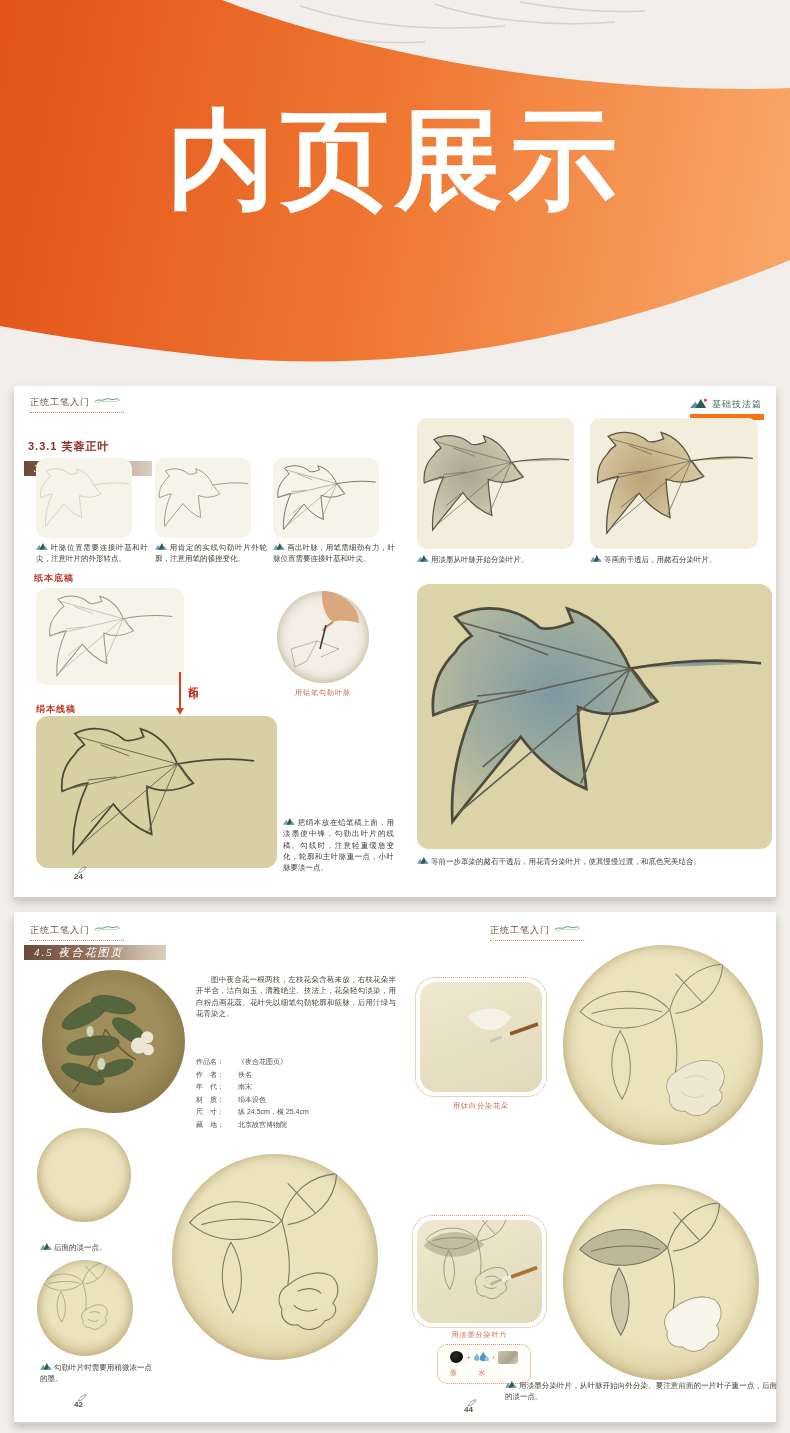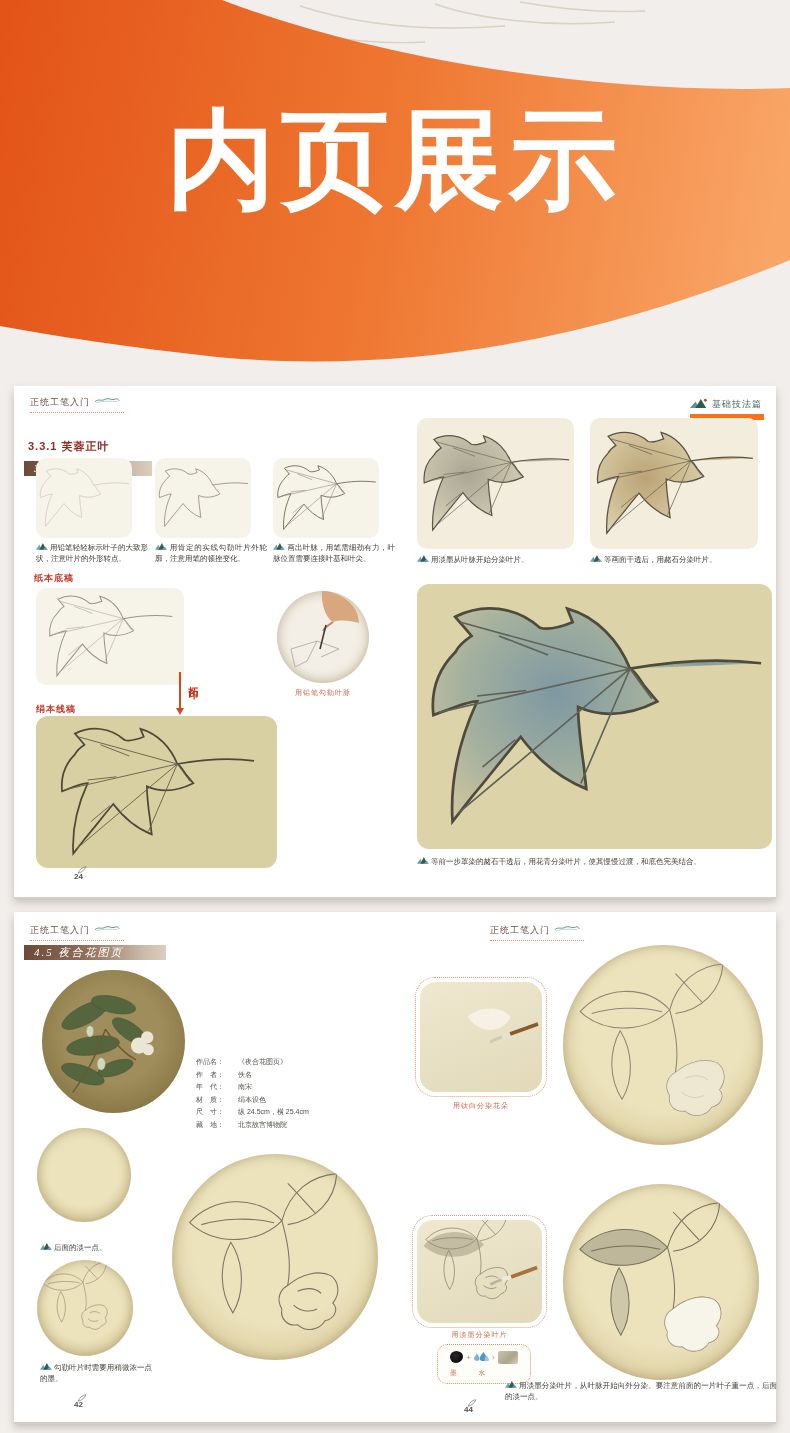--- a/index.html
+++ b/index.html
@@ -157,21 +157,21 @@
       <svg class="art" viewBox="0 0 130 95">
           <use href="#leafO" fill="none" stroke="#6e6858" stroke-width="1.1"></use>
           <use href="#leafV" fill="none" stroke="#8f8876" stroke-width=".7"></use>
         </svg>
     </div>
 
     <div class="cap" style="left:22px;top:156px;width:112px;"><span class="ico"><svg width="12" height="8" viewBox="0 0 14 9">
             <path d="M0,9 L4,3 L7,9 Z" fill="#69a0b8"></path>
             <path d="M4,9 L8,1 L12,9 Z" fill="#2e5d4e"></path>
             <path d="M8,9 L11,5 L14,9 Z" fill="#69a0b8"></path>
-          </svg></span><span>用铅笔轻轻标示叶子的大致形状，注意叶片的外形转点。</span></div>
+          </svg></span><span>叶脉位置需要连接叶基和叶尖，注意叶片的外形转点。</span></div>
     <div class="cap" style="left:141px;top:156px;width:112px;"><span class="ico"><svg width="12" height="8" viewBox="0 0 14 9">
             <path d="M0,9 L4,3 L7,9 Z" fill="#69a0b8"></path>
             <path d="M4,9 L8,1 L12,9 Z" fill="#2e5d4e"></path>
             <path d="M8,9 L11,5 L14,9 Z" fill="#69a0b8"></path>
           </svg></span><span>用肯定的实线勾勒叶片外轮廓，注意用笔的顿挫变化。</span></div>
     <div class="cap" style="left:259px;top:156px;width:122px;"><span class="ico"><svg width="12" height="8" viewBox="0 0 14 9">
             <path d="M0,9 L4,3 L7,9 Z" fill="#69a0b8"></path>
             <path d="M4,9 L8,1 L12,9 Z" fill="#2e5d4e"></path>
             <path d="M8,9 L11,5 L14,9 Z" fill="#69a0b8"></path>
           </svg></span><span>画出叶脉，用笔需细劲有力，叶脉位置需要连接叶基和叶尖。</span></div>
@@ -199,20 +199,25 @@
     <div class="t-arrow" style="left:165px;top:286px;height:40px;"></div>
     <div class="vert" style="left:172px;top:292px;">拓印</div>
 
     <div class="red-label" style="left:22px;top:317px;">绢本线稿</div>
     <div class="tile-khaki" style="left:22px;top:330px;width:241px;height:152px;">
       <svg class="art" viewBox="0 0 130 95" preserveAspectRatio="xMidYMid meet">
           <use href="#leafO" fill="none" stroke="#4e4936" stroke-width="1.1"></use>
           <use href="#leafV" fill="none" stroke="#6a6450" stroke-width=".6"></use>
         </svg>
     </div>
+    <div class="cap" style="left:269px;top:431px;width:111px;"><span class="ico"><svg width="12" height="8" viewBox="0 0 14 9">
+            <path d="M0,9 L4,3 L7,9 Z" fill="#69a0b8"></path>
+            <path d="M4,9 L8,1 L12,9 Z" fill="#2e5d4e"></path>
+            <path d="M8,9 L11,5 L14,9 Z" fill="#69a0b8"></path>
+          </svg></span><span>把绢本放在铅笔稿上面，用淡墨使中锋，勾勒出叶片的线稿。勾线时，注意轻重缓急变化，轮廓和主叶脉重一点，小叶脉要淡一点。</span></div>
 
     <div class="pg" style="left:16px;top:480px;">
       <svg width="12" height="8" viewBox="0 0 12 10">
           <path d="M1,9 C4,3 8,1 11,1 C9,5 6,8 1,9 Z" fill="none" stroke="#8a857c" stroke-width="1"></path>
         </svg>
       <span>24</span>
     </div>
 
     <div class="hdr-r" style="left:676px;top:12px;">
       <svg width="18" height="10" viewBox="0 0 20 11">
@@ -291,20 +296,21 @@
             <circle cx="103" cy="66" r="6"></circle>
             <circle cx="104" cy="78" r="5.5"></circle>
           </g>
         <g fill="#cfd8b8" stroke="#9aa37e" stroke-width=".4">
             <ellipse cx="58" cy="92" rx="4" ry="6"></ellipse>
             <ellipse cx="47" cy="60" rx="3.5" ry="5.5"></ellipse>
           </g>
       </svg>
     </div>
 
+    <div class="intro" style="left:182px;top:62px;width:200px;">图中夜合花一根两枝，左枝花朵含苞未放，右枝花朵半开半合，洁白如玉，清雅绝尘。技法上，花朵轻勾淡染，用白粉点画花蕊。花叶先以细笔勾勒轮廓和筋脉，后用汁绿与花青染之。</div>
 
     <div class="meta" style="left:182px;top:145px;width:205px;">
       <div class="row">
           <span class="k">作品名：</span>
           <span>《夜合花图页》</span>
         </div>
       <div class="row">
           <span class="k">作　者：</span>
           <span>佚名</span>
         </div>

